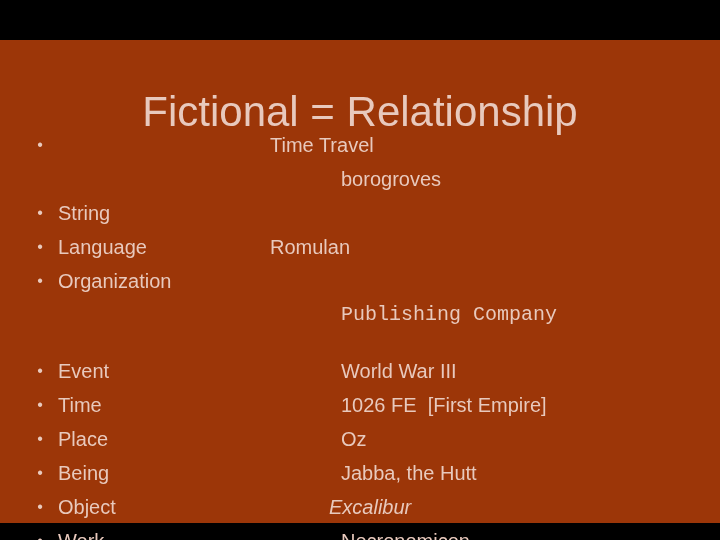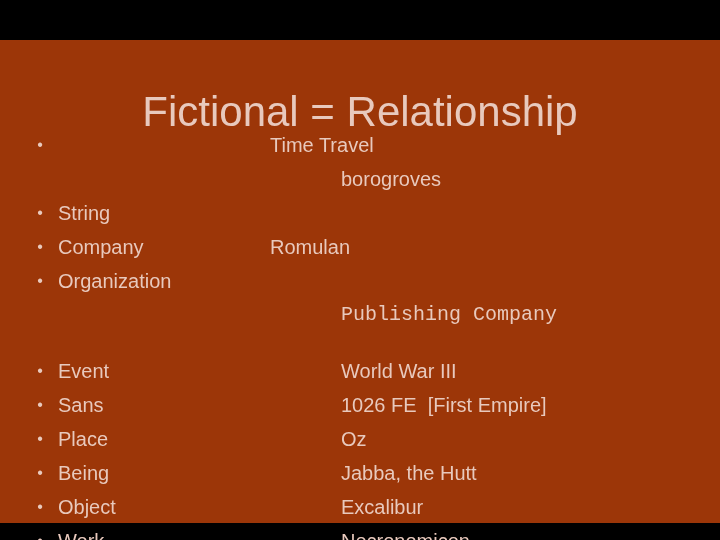--- a/index.html
+++ b/index.html
@@ -95,55 +95,55 @@
         </div>
         <div class="cont-row">
           <span class="bullet-value" style="left: 317px;">borogroves</span>
         </div>
         <div class="bullet-row">
           <span class="bullet-dot">•</span>
           <span class="bullet-label">String</span>
         </div>
         <div class="bullet-row">
           <span class="bullet-dot">•</span>
-          <span class="bullet-label">Company</span>
+          <span class="bullet-label">Language</span>
           <span class="bullet-value" style="left: 246px;">Romulan</span>
         </div>
         <div class="bullet-row">
           <span class="bullet-dot">•</span>
           <span class="bullet-label">Organization</span>
         </div>
         <div class="cont-row">
           <span class="bullet-value" style="left: 317px; font-family: Liberation Mono, monospace;">Publishing Company</span>
         </div>
         <div class="bullet-row spacer"></div>
         <div class="bullet-row">
           <span class="bullet-dot">•</span>
           <span class="bullet-label">Event</span>
           <span class="bullet-value" style="left: 317px;">World War III</span>
         </div>
         <div class="bullet-row">
           <span class="bullet-dot">•</span>
-          <span class="bullet-label">Sans</span>
+          <span class="bullet-label">Time</span>
           <span class="bullet-value" style="left: 317px;">1026 FE  [First Empire]</span>
         </div>
         <div class="bullet-row">
           <span class="bullet-dot">•</span>
           <span class="bullet-label">Place</span>
           <span class="bullet-value" style="left: 317px;">Oz</span>
         </div>
         <div class="bullet-row">
           <span class="bullet-dot">•</span>
           <span class="bullet-label">Being</span>
           <span class="bullet-value" style="left: 317px;">Jabba, the Hutt</span>
         </div>
         <div class="bullet-row">
           <span class="bullet-dot">•</span>
           <span class="bullet-label">Object</span>
-          <span class="bullet-value" style="left: 317px;">Excalibur</span>
+          <span class="bullet-value" style="left: 305px; font-style: italic;">Excalibur</span>
         </div>
         <div class="bullet-row">
           <span class="bullet-dot">•</span>
           <span class="bullet-label">Work</span>
           <span class="bullet-value" style="left: 317px;">Necronomicon</span>
         </div>
       </div>
   </div>
 </div>
 

